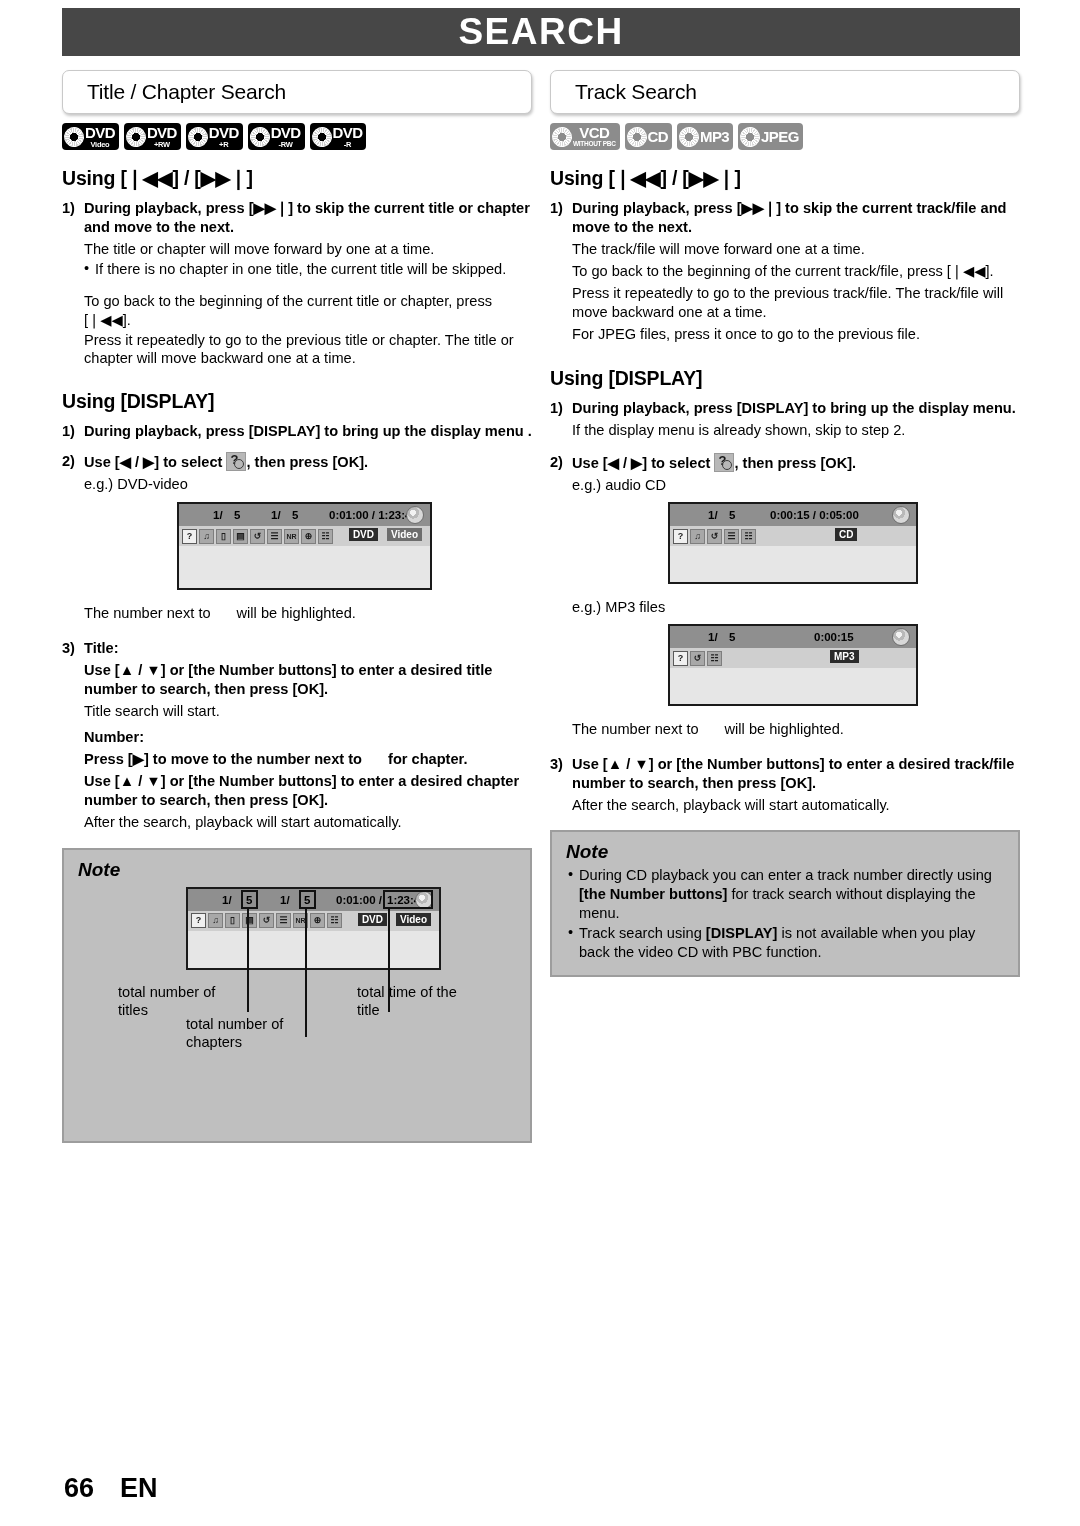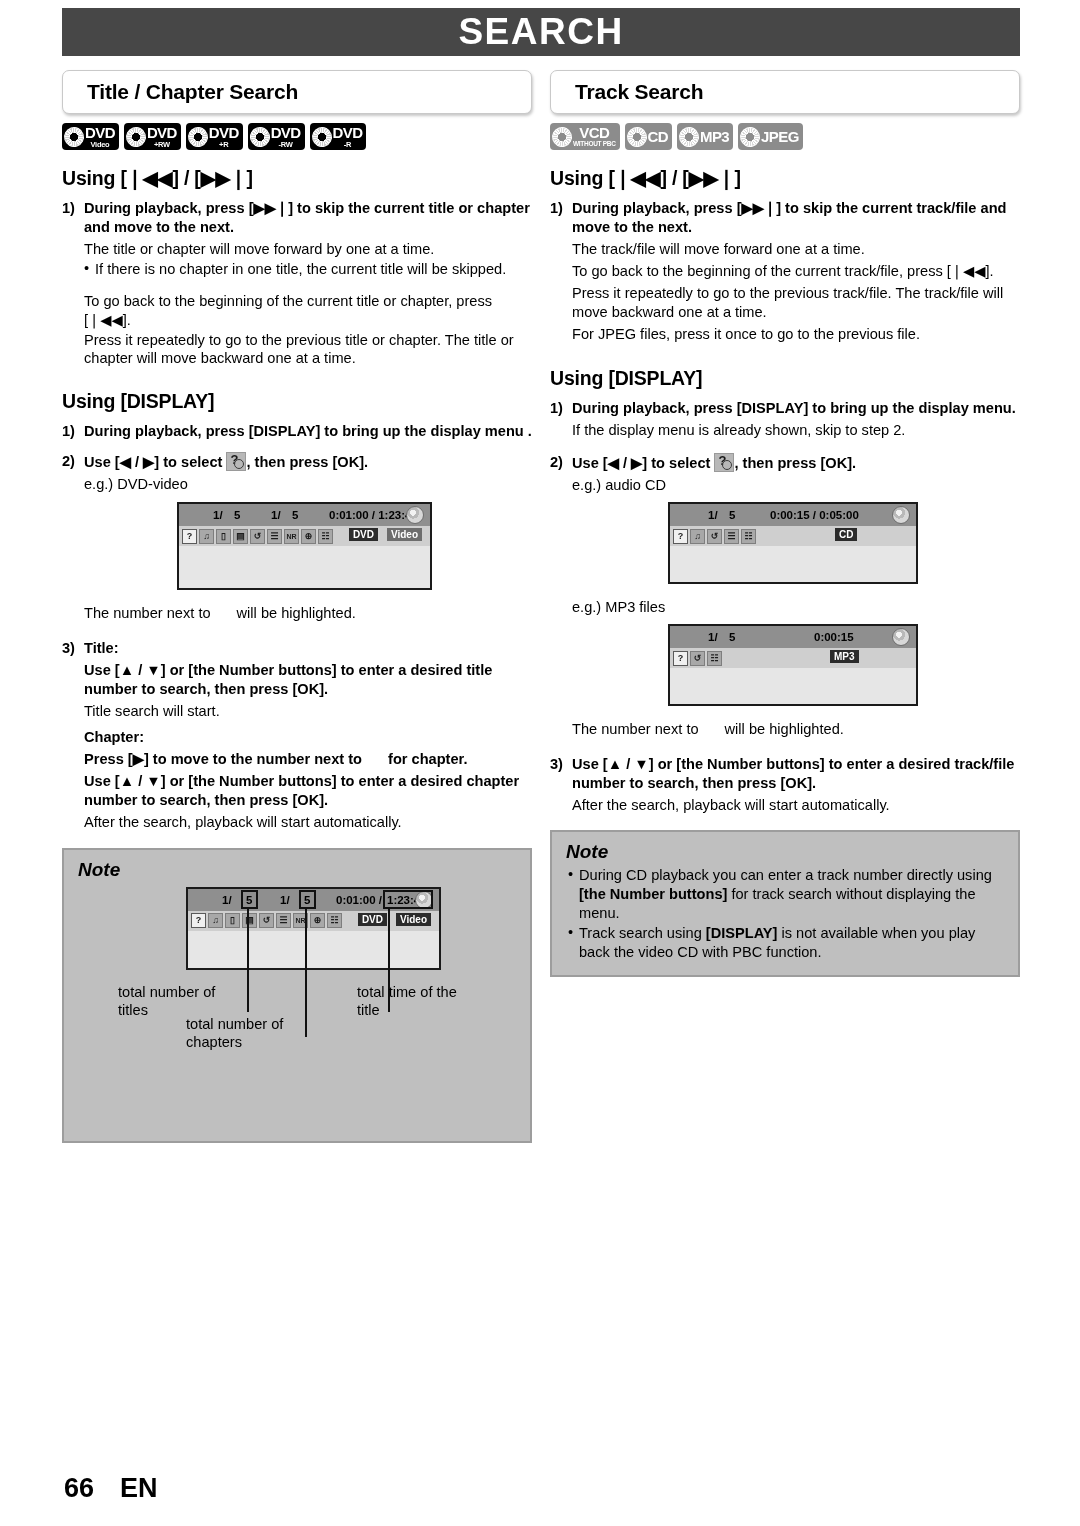--- a/index.html
+++ b/index.html
@@ -28,21 +28,21 @@
   .col-left{ left:62px; }
   .col-right{ left:550px; }
 
   
   .sect-box{
     height:44px; border:1.5px solid #c9c9c9; border-radius:7px;
     display:flex; align-items:center; padding-left:24px;
     box-shadow:1px 2px 3px rgba(0,0,0,0.22);
     background:#fff;
   }
-  .sect-box .sect-title{ font-size:21px; font-weight:bold; letter-spacing:-0.2px; }
+  .sect-box .sect-title{ font-size:21px; font-weight:normal; letter-spacing:-0.2px; }
 
   
   .badges{ display:flex; gap:5px; margin-top:9px; }
   .badge{
     height:27px; border-radius:4px; display:flex; align-items:center;
     padding:0 4px 0 2px; color:#fff;
   }
   .badge.black{ background:#000; }
   .badge.gray{ background:#8c8c8c; }
   .disc-glyph{
@@ -280,21 +280,21 @@
   <p class="plain" style="margin-top:14px;">
     <span>The number next to</span><span class="mag-gap"></span><span>will be highlighted.</span>
   </p>
 
   <div class="step" style="margin-top:16px;">
     <span class="num">3)</span>
     <span class="body bold">Title:</span>
   </div>
   <p class="plain bold">Use [▲ / ▼] or [the Number buttons] to enter a desired title number to search, then press [OK].</p>
   <p class="plain">Title search will start.</p>
-  <p class="plain bold" style="margin-top:7px;">Chapter:</p>
+  <p class="plain bold" style="margin-top:7px;">Number:</p>
   <p class="plain bold">
     <span>Press [▶] to move to the number next to</span><span class="mag-gap"></span><span>for chapter.</span>
   </p>
   <p class="plain bold">Use [▲ / ▼] or [the Number buttons] to enter a desired chapter number to search, then press [OK].</p>
   <p class="plain">After the search, playback will start automatically.</p>
 
   <div class="note" style="margin-top:16px; height:295px;">
     <div class="note-h">Note</div>
 
     <div class="callout-wrap" style="height:200px; margin-top:6px;">

